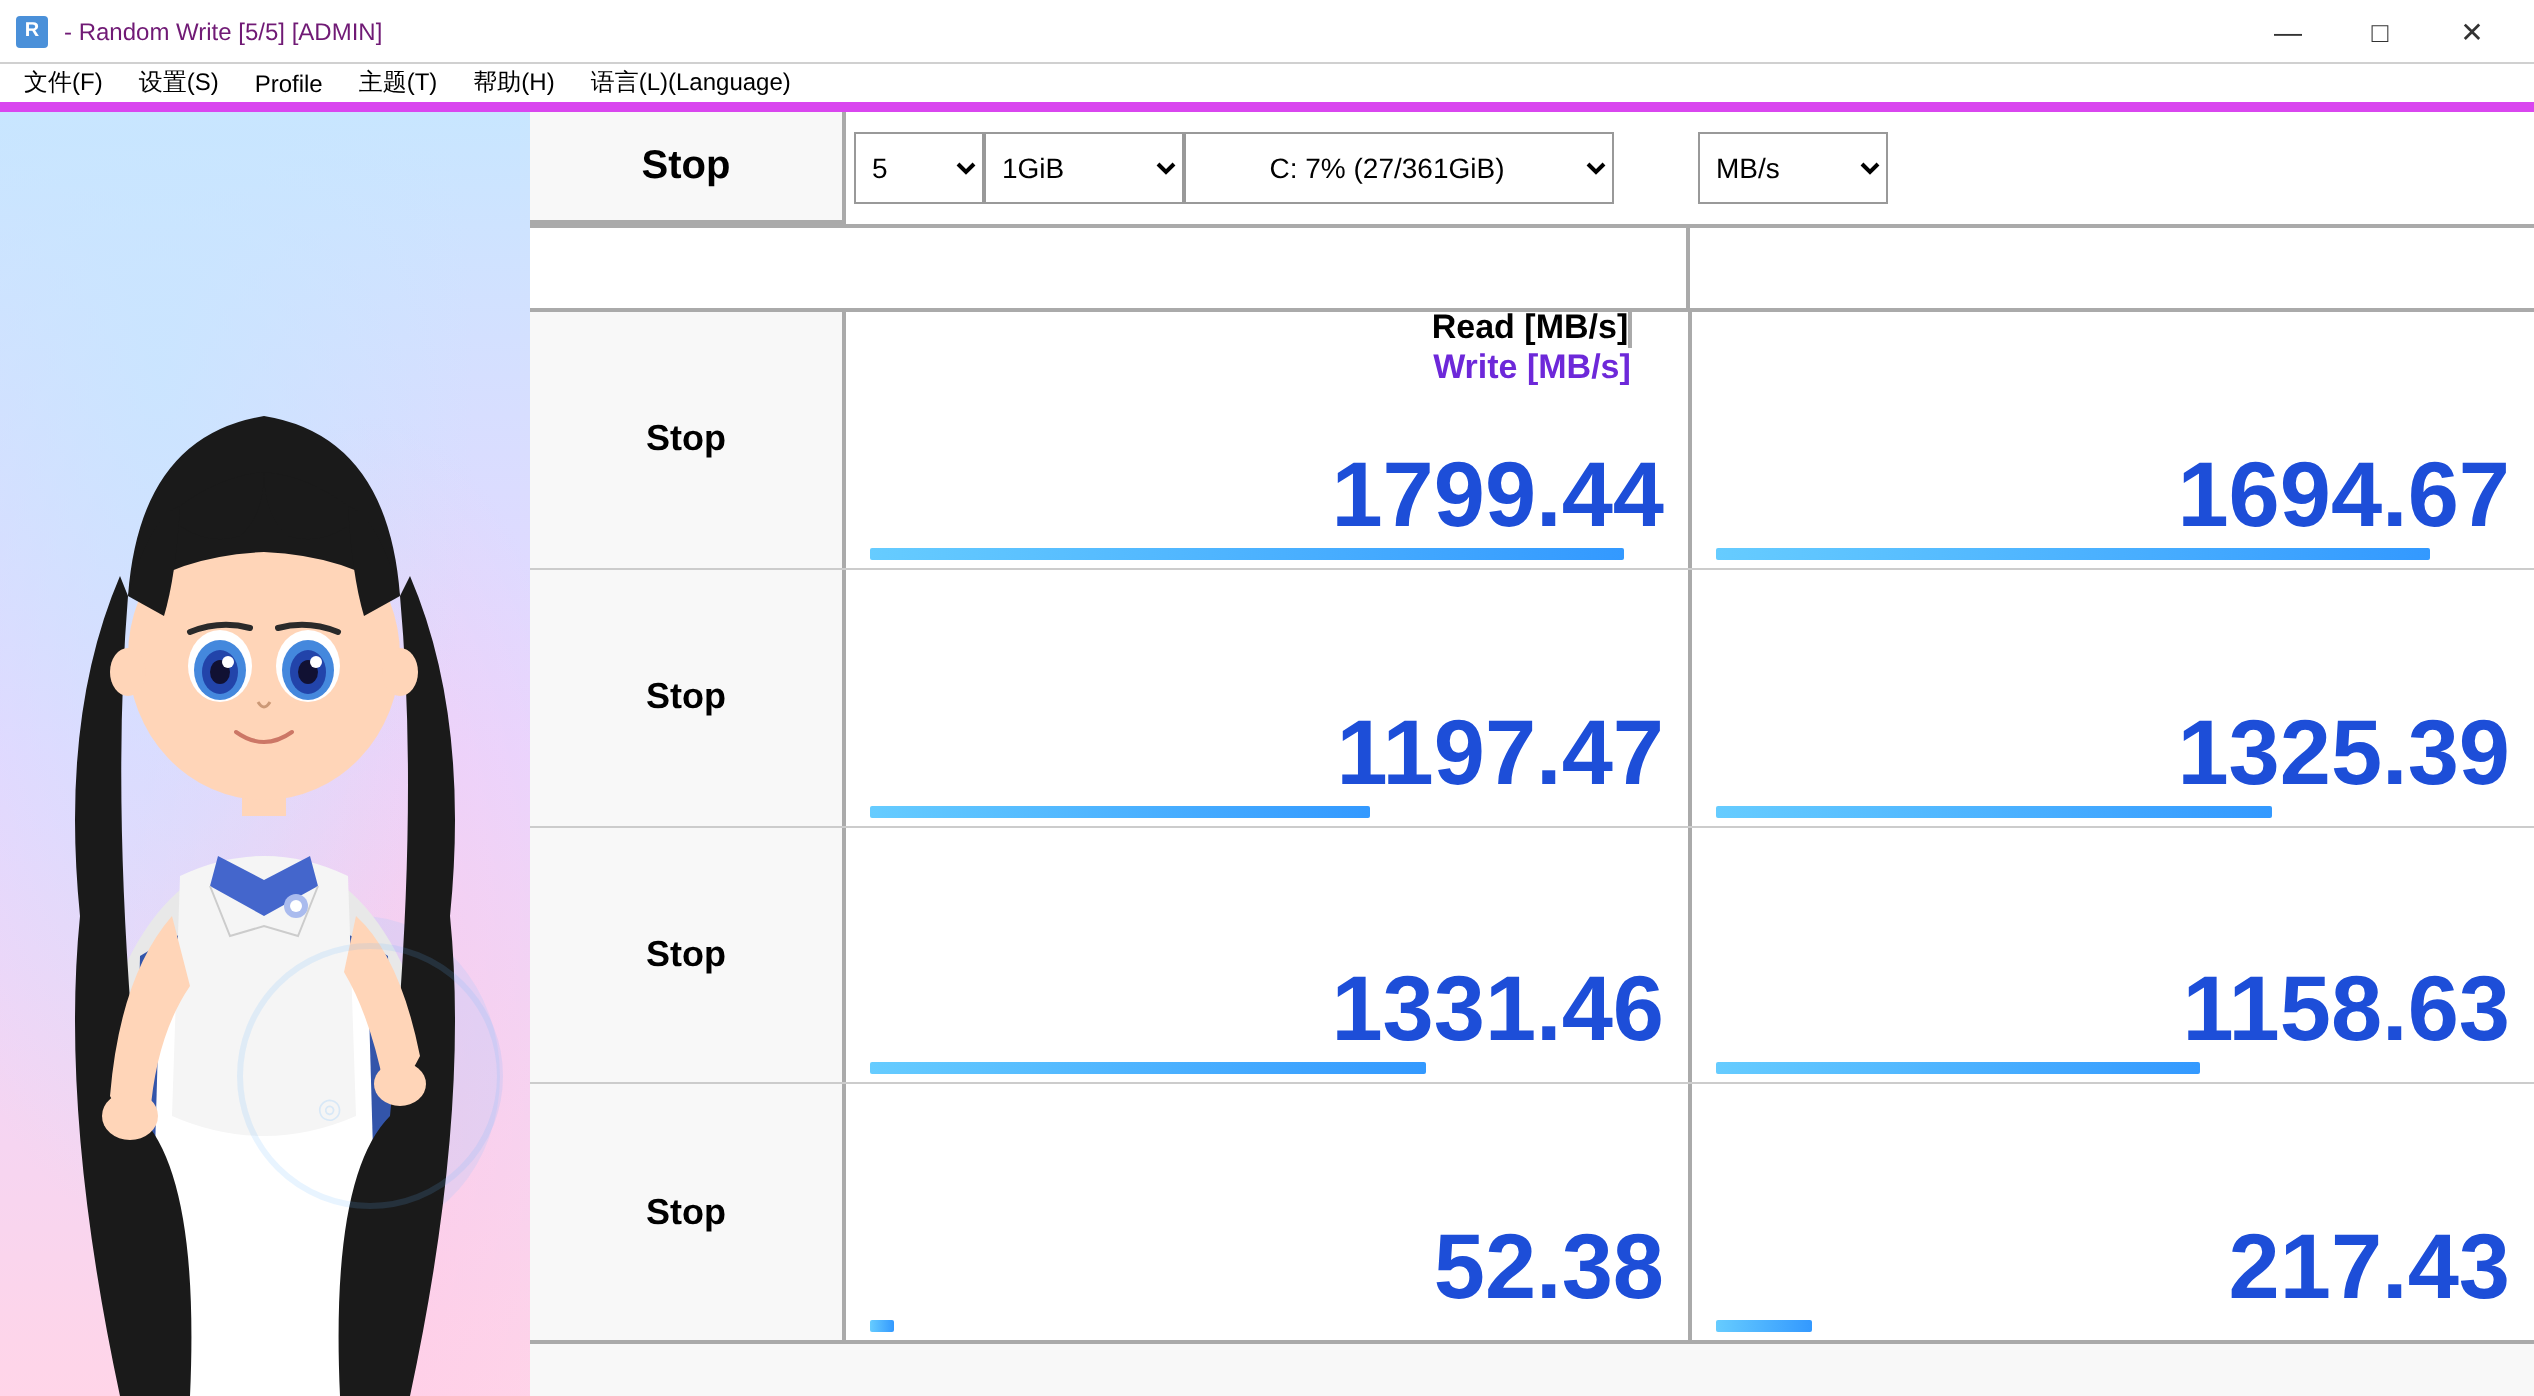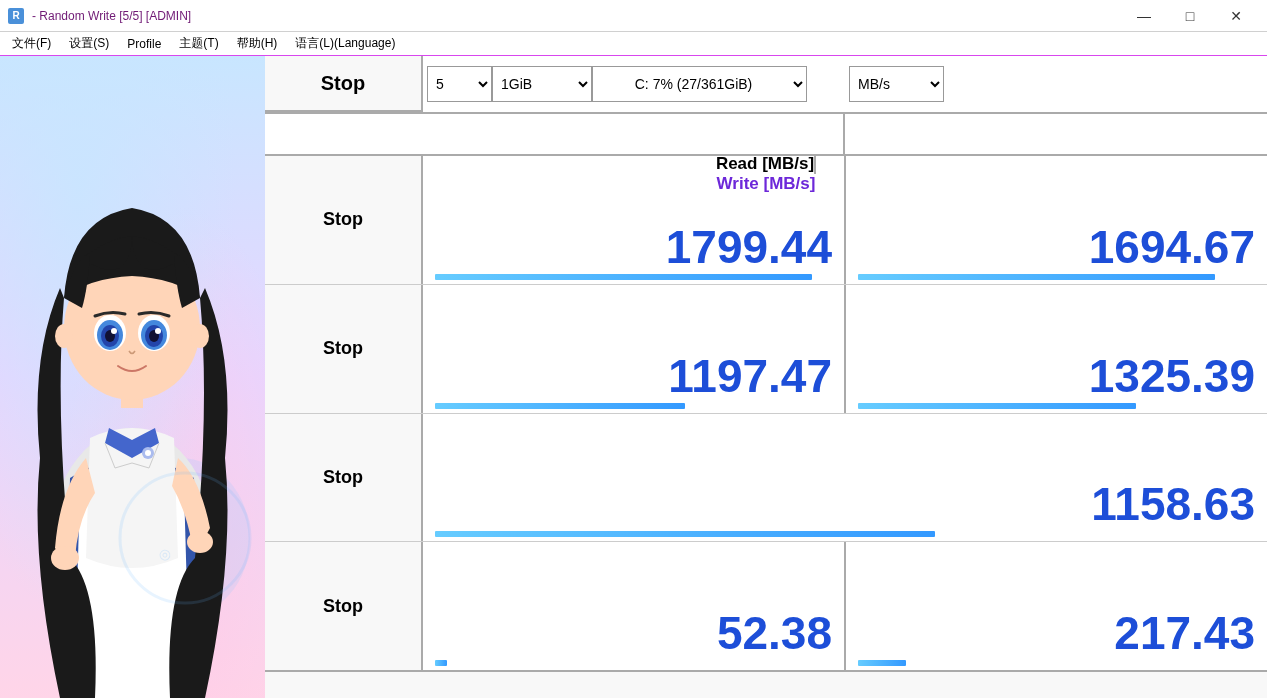--- a/index.html
+++ b/index.html
@@ -55,21 +55,21 @@
       color: #333;
     }
 
     
     .menu-bar {
       display: flex;
       align-items: center;
       background: #ffffff;
       height: 24px;
       padding: 0 4px;
-      border-bottom: 1px solid #d946ef;
+      border-bottom: 5px solid #d946ef;
       gap: 2px;
     }
     .menu-item {
       padding: 2px 8px;
       font-size: 12px;
       cursor: pointer;
       color: #000;
     }
 
     
@@ -431,20 +431,26 @@
         <div class="row-write">
           <span class="value-text">1325.39</span>
           <div class="progress-bar-container">
             <div class="progress-bar" style="width: 70%"></div>
           </div>
         </div>
       </div>
 
       <div class="data-row">
         <button class="row-stop-btn">Stop</button>
+        <div class="row-read">
+          <span class="value-text">1331.46</span>
+          <div class="progress-bar-container">
+            <div class="progress-bar" style="width: 70%"></div>
+          </div>
+        </div>
         <div class="row-write">
           <span class="value-text">1158.63</span>
           <div class="progress-bar-container">
             <div class="progress-bar" style="width: 61%"></div>
           </div>
         </div>
       </div>
 
       <div class="data-row">
         <button class="row-stop-btn">Stop</button>

